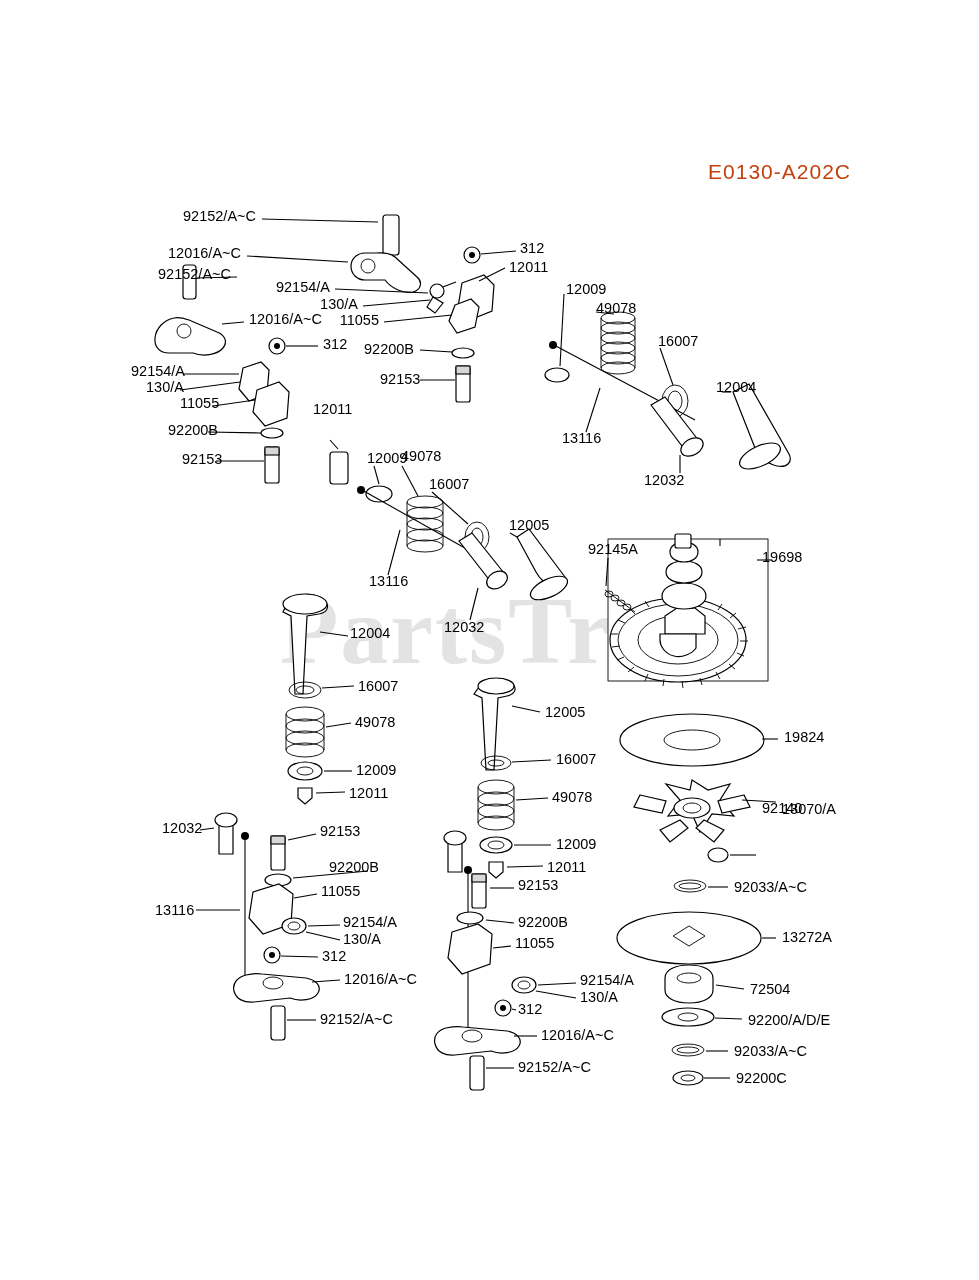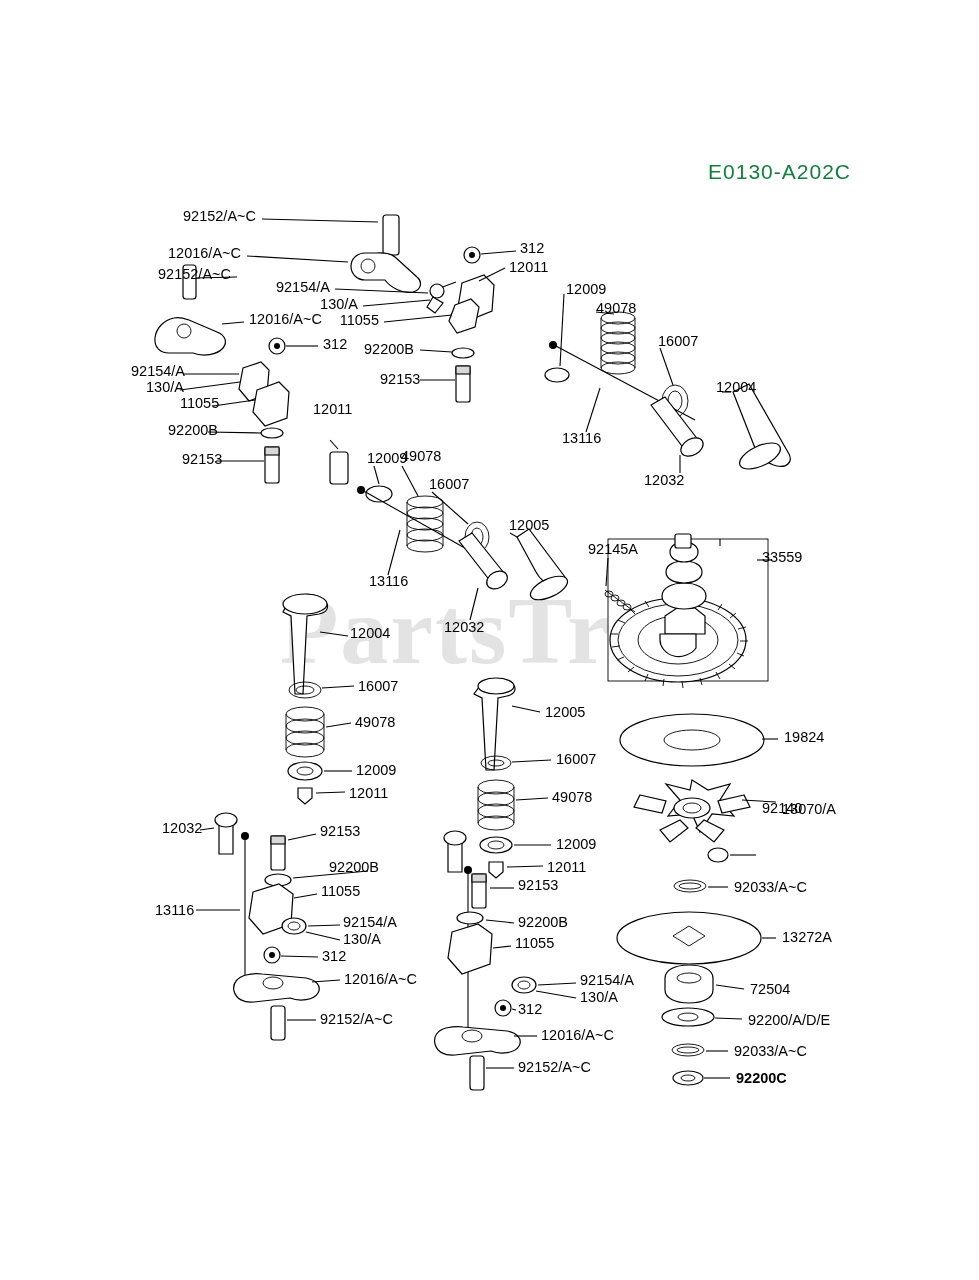--- a/index.html
+++ b/index.html
@@ -16,21 +16,21 @@
     height: 1280px;
     background: #ffffff;
     overflow: hidden;
   }
   #diagram-title {
     position: absolute;
     right: 128px;
     top: 160px;
     font-size: 21px;
     letter-spacing: 1px;
-    color: #15803d;
+    color: #c2410c;
     white-space: nowrap;
   }
   .wm {
     position: absolute;
     left: 0;
     top: 575px;
     width: 979px;
     text-align: center;
     font-size: 96px;
     font-weight: bold;
@@ -419,30 +419,30 @@
   <div class="lbl" style="left:367px;top:450px;">12009</div>
   <div class="lbl" style="left:401px;top:448px;">49078</div>
   <div class="lbl" style="left:429px;top:476px;">16007</div>
   <div class="lbl" style="left:369px;top:573px;">13116</div>
   <div class="lbl" style="left:562px;top:430px;">13116</div>
   <div class="lbl" style="left:644px;top:472px;">12032</div>
   <div class="lbl" style="left:509px;top:517px;">12005</div>
   <div class="lbl" style="left:444px;top:619px;">12032</div>
   <div class="lbl" style="left:350px;top:625px;">12004</div>
   <div class="lbl" style="left:588px;top:541px;">92145A</div>
-  <div class="lbl" style="left:762px;top:549px;">33559</div>
+  <div class="lbl" style="left:762px;top:549px;">19698</div>
   <div class="lbl" style="left:784px;top:729px;">19824</div>
   <div class="lbl" style="left:782px;top:793px;margin-top:8px;">13070/A</div>
   <div class="lbl" style="left:762px;top:800px;">92140</div>
   <div class="lbl" style="left:734px;top:879px;">92033/A~C</div>
   <div class="lbl" style="left:782px;top:929px;">13272A</div>
   <div class="lbl" style="left:750px;top:981px;">72504</div>
   <div class="lbl" style="left:748px;top:1012px;">92200/A/D/E</div>
   <div class="lbl" style="left:734px;top:1043px;">92033/A~C</div>
-  <div class="lbl" style="left:736px;top:1070px;font-weight:bold;">92200C</div>
+  <div class="lbl" style="left:736px;top:1070px;">92200C</div>
   <div class="lbl" style="left:358px;top:678px;">16007</div>
   <div class="lbl" style="left:355px;top:714px;">49078</div>
   <div class="lbl" style="left:356px;top:762px;">12009</div>
   <div class="lbl" style="left:349px;top:785px;">12011</div>
   <div class="lbl" style="left:545px;top:704px;">12005</div>
   <div class="lbl" style="left:556px;top:751px;">16007</div>
   <div class="lbl" style="left:552px;top:789px;">49078</div>
   <div class="lbl" style="left:556px;top:836px;">12009</div>
   <div class="lbl" style="left:547px;top:859px;">12011</div>
   <div class="lbl" style="left:162px;top:820px;">12032</div>

